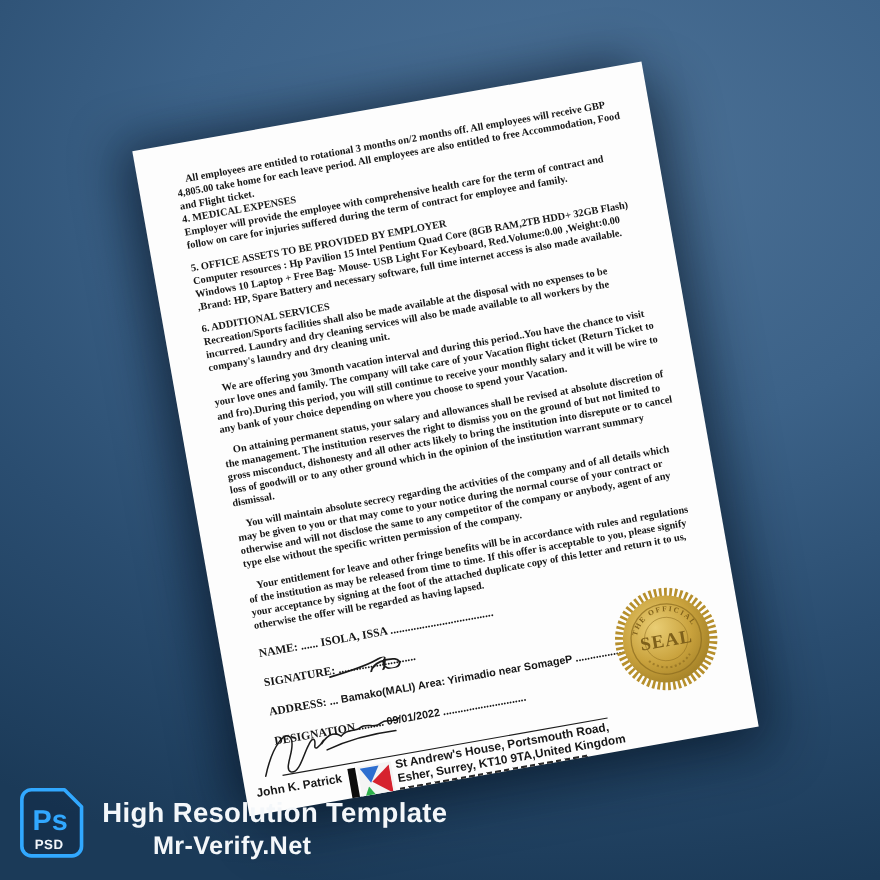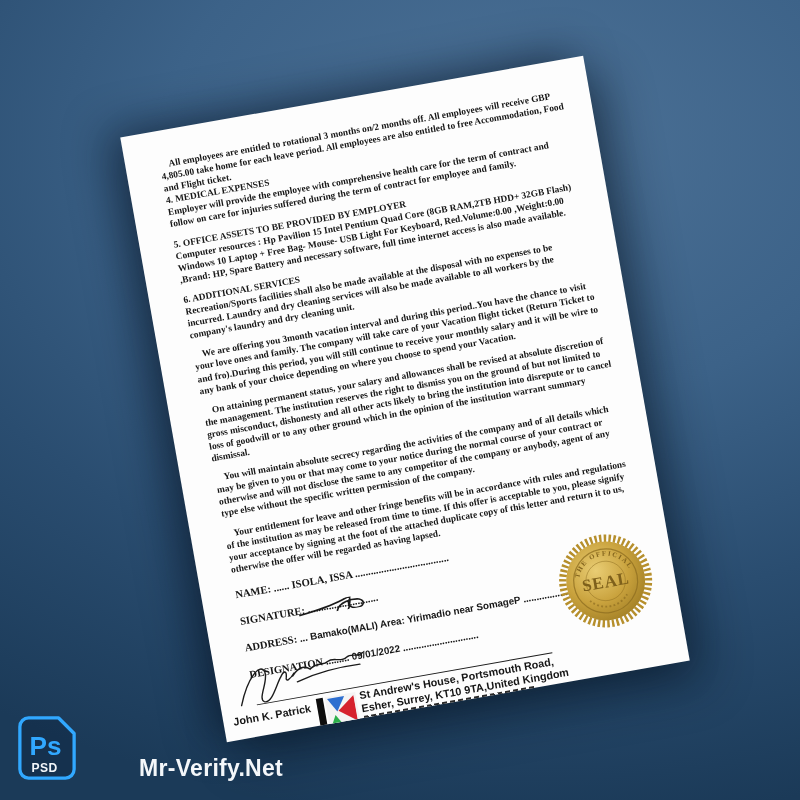--- a/index.html
+++ b/index.html
@@ -149,17 +149,18 @@
     </div>
   </div>
 
   <div class="footer">
     <svg width="62" height="68" viewBox="0 0 64 70">
       <path d="M13 4 H44 L60 20 V57 a9 9 0 0 1 -9 9 H13 a9 9 0 0 1 -9 -9 V13 a9 9 0 0 1 9 -9 Z" fill="#0f2742" fill-opacity="0.45" stroke="#31a8ff" stroke-width="3.4" stroke-linejoin="round"></path>
       <text x="14" y="42" font-family="Liberation Sans, sans-serif" font-size="27" font-weight="bold" fill="#31a8ff">Ps</text>
       <text x="16" y="60" font-family="Liberation Sans, sans-serif" font-size="12.5" font-weight="bold" fill="#f2f6fa" letter-spacing="0.5">PSD</text>
     </svg>
     <div class="footer-text">
+      <div class="footer-title">High Resolution Template</div>
       <div class="footer-site">Mr-Verify.Net</div>
     </div>
   </div>
 
 </div>
 
 </body></html>

